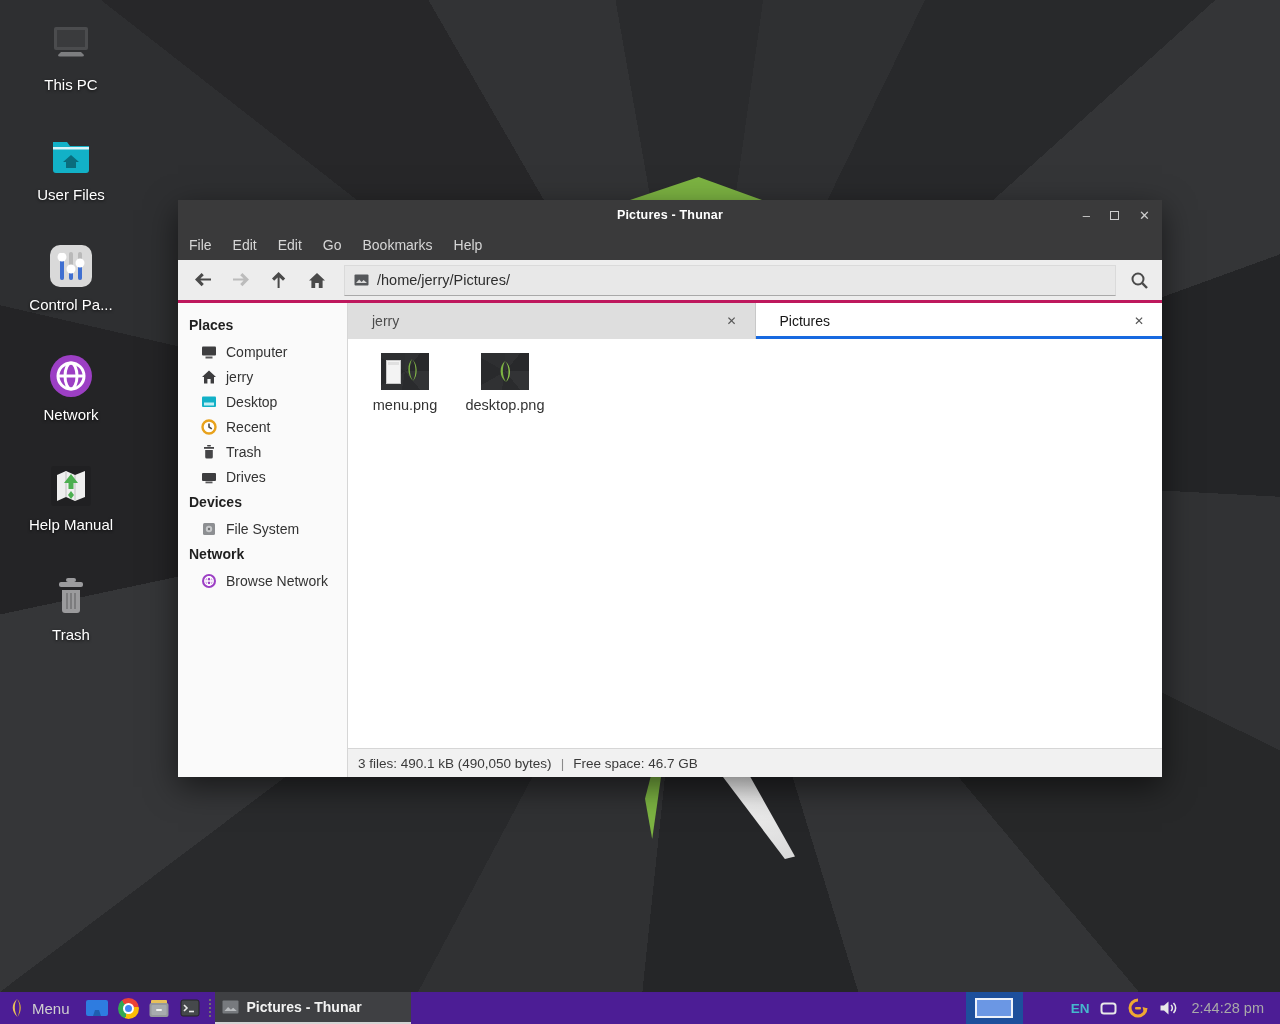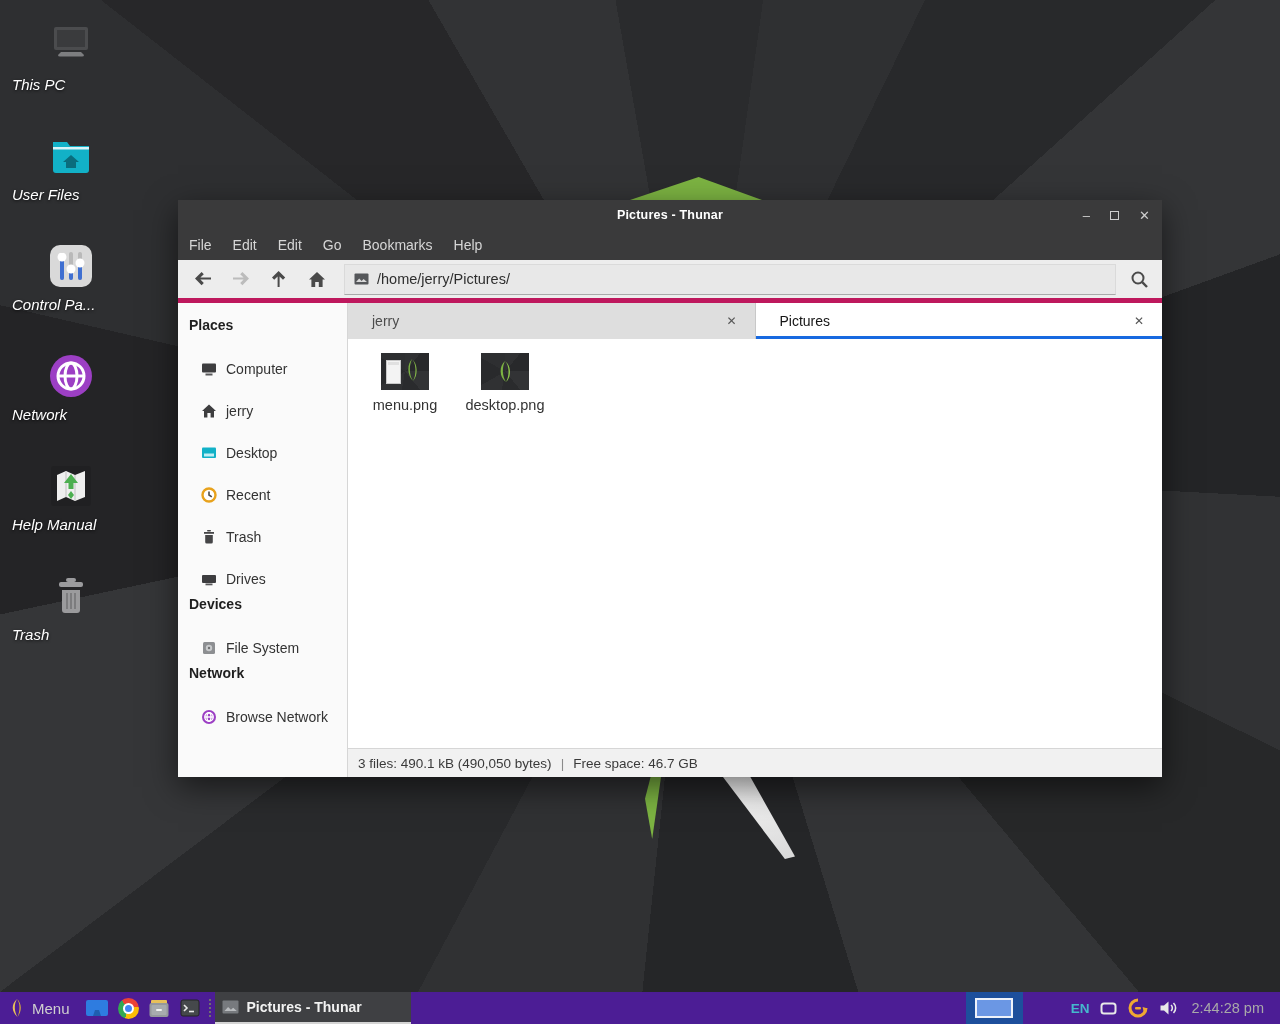--- a/index.html
+++ b/index.html
@@ -15,50 +15,50 @@
       #2e2f31 275deg 300deg,#272729 300deg 322deg,#323335 322deg 342deg,#2a2b2d 342deg 360deg);
   }
   .wp-green-top { position:absolute; left:630px; top:177px; width:132px; height:23px;
     background:#7cb342; clip-path:polygon(52% 0,100% 100%,0 100%); }
   .wp-green-bottom { position:absolute; left:645px; top:777px; width:16px; height:62px;
     background:#7cb342; clip-path:polygon(35% 0,100% 0,45% 100%,0 35%); }
   .wp-white-blade { position:absolute; left:723px; top:777px; width:72px; height:82px;
     background:linear-gradient(160deg,#fafafa,#d8d8d8); clip-path:polygon(0 0,38% 0,100% 97%,86% 100%); }
 
   
-  .dicon { position:absolute; left:12px; width:118px; text-align:left; cursor:default;font-style:italic; }
+  .dicon { position:absolute; left:12px; width:118px; text-align:center; cursor:default; }
   .dicon .glyph { width:48px; height:48px; margin:0 auto 6px; display:block; }
   .dicon .dlabel { color:#fff; font-size:15px; text-shadow:0 1px 3px rgba(0,0,0,.7); white-space:nowrap; }
 
   
   .window { position:absolute; left:178px; top:200px; width:984px; height:577px;
     box-shadow:0 10px 30px rgba(0,0,0,.55); background:#fff; display:flex; flex-direction:column; }
   .titlebar { height:30px; background:#3a3a3b; position:relative; flex:0 0 auto; }
   .titlebar .wtitle { position:absolute; left:0; right:0; top:0; height:30px; line-height:30px;
     text-align:center; color:#fff; font-weight:bold; font-size:12.5px; letter-spacing:.2px; }
   .controls { position:absolute; right:12px; top:0; height:30px; display:flex; align-items:center; gap:20px; }
   .ctl { color:#cfcfcf; font-size:13px; line-height:1; cursor:pointer; }
   .ctl-max { width:9px; height:9px; border:1.5px solid #cfcfcf; }
   .menubar { height:30px; background:#3a3a3b; display:flex; align-items:center; gap:21px;
     padding-left:11px; flex:0 0 auto; }
   .menuitem { color:#d6d6d6; font-size:14px; cursor:default; }
 
-  .toolbar { height:43px; background:#ededed; border-bottom:5px solid #be185d; display:flex;
+  .toolbar { height:43px; background:#ededed; border-bottom:3px solid #be185d; display:flex;
     align-items:center; padding:0 2px 0 6px; flex:0 0 auto; }
   .navbtn { width:38px; height:34px; display:flex; align-items:center; justify-content:center; border-radius:2px; }
   .pathbar { flex:1; height:31px; margin:0 2px 0 8px; background:#e8e8e8; border:1px solid #dadada;
     border-bottom:1px solid #a9a9a9; display:flex; align-items:center; gap:8px; padding:0 9px;
     font-size:14.5px; color:#2e2e2e; }
   .searchbtn { width:42px; height:34px; display:flex; align-items:center; justify-content:center; }
 
   .wbody { flex:1; display:flex; min-height:0; }
   .sidebar { width:170px; background:#fafafa; border-right:1px solid #d6d6d6; padding-top:9px;
     font-size:14px; color:#333; }
   .sb-header { font-weight:bold; color:#1f1f1f; padding:5px 0 6px 11px; }
-  .sb-item { display:flex; align-items:center; gap:9px; padding:4.5px 0 4.5px 23px; cursor:pointer;margin-top:17px; }
+  .sb-item { display:flex; align-items:center; gap:9px; padding:4.5px 0 4.5px 23px; cursor:pointer; }
   .sb-item svg { flex:0 0 auto; }
 
   .rightpane { flex:1; display:flex; flex-direction:column; min-width:0; }
   .tabbar { height:36px; display:flex; background:#dedede; flex:0 0 auto; }
   .tab { flex:1; display:flex; align-items:center; background:#dedede; color:#4c4c4c;
     font-size:14px; padding:0 14px 0 24px; border-right:1px solid #c8c8c8; cursor:pointer; position:relative; }
   .tab .tlabel { flex:1; }
   .tab .tclose { font-size:12px; color:#555; padding:2px 4px; }
   .tab.active { background:#fff; color:#141414; border-right:none; }
   .tab.active::after { content:""; position:absolute; left:0; right:0; bottom:0; height:3px; background:#1769e0; }

